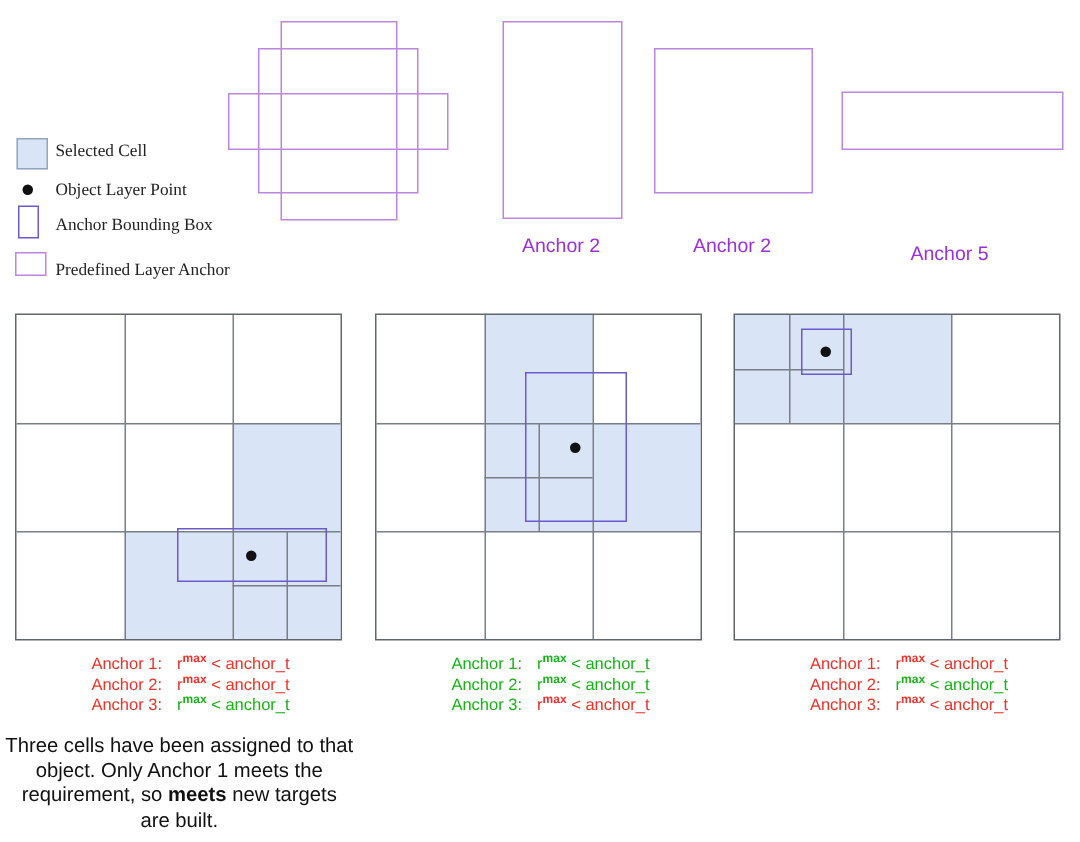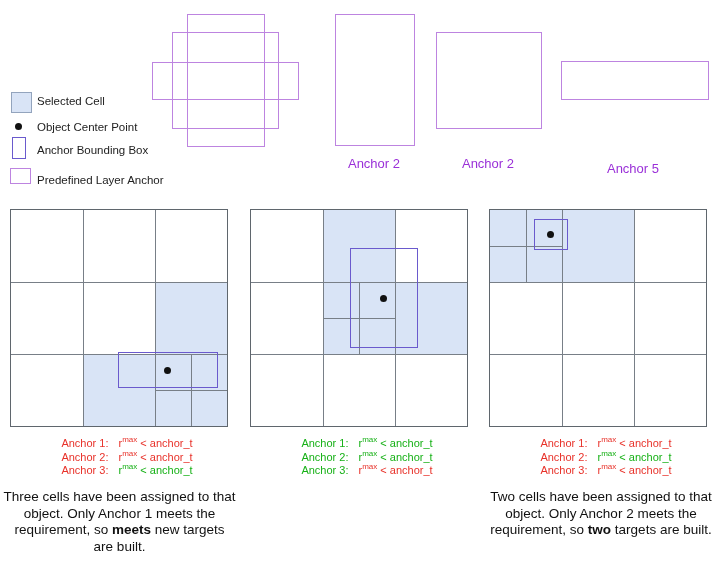--- a/index.html
+++ b/index.html
@@ -1,55 +1,55 @@
 <!DOCTYPE html>
 <html><head>
 <meta charset="utf-8">
 <style>
   html,body{margin:0;padding:0;background:#fff;}
   body{width:720px;height:561px;font-family:"Liberation Sans",sans-serif;}
   .stage{position:relative;width:720px;height:561px;overflow:hidden;background:#fff;}
   .abs{position:absolute;}
 
   
-  .legend-label{position:absolute;left:37px;font-size:11.5px;color:#222;white-space:nowrap;}
+  .legend-label{position:absolute;left:37px;font-size:11.5px;color:#222;white-space:nowrap;font-family:Liberation Serif, serif;}
   #ll1{top:95px}#ll2{top:121px}#ll3{top:144px}#ll4{top:174px}
   #ls1{left:11px;top:92px;width:19px;height:19px;}
   #ls2{left:15px;top:123px;width:7px;height:7px;border-radius:50%;}
   #ls3{left:12px;top:137px;width:12px;height:20px;}
   #ls4{left:10px;top:168px;width:19px;height:14px;}
 
   
   .anchor-label{position:absolute;width:90px;text-align:center;font-size:13px;white-space:nowrap;}
   #al1{left:329px;top:156px}#al2{left:443px;top:156px}#al3{left:588px;top:161px}
 
   
   .grid{position:absolute;width:218px;height:218px;box-sizing:border-box;background:#fff;}
   #g0{left:10px;top:209px}#g1{left:250px;top:209px}#g2{left:489px;top:209px}
 
   
   .cond{position:absolute;top:437px;width:218px;transform:translateX(8px);}
   #c0{left:10px}#c1{left:250px}#c2{left:489px}
   .cond-row{display:flex;justify-content:center;gap:10px;font-size:11px;line-height:13.5px;white-space:pre;}
-  .cond-row sup{font-size:8px;line-height:0;}
+  .cond-row sup{font-size:8px;line-height:0;font-weight:bold;}
 
   
   .caption{position:absolute;top:489px;text-align:center;font-size:13.5px;line-height:1.23;color:#111;}
   #cap0{left:3px;width:233px}#cap1{left:243px;width:235px}#cap2{left:483px;width:236px}
 </style>
 </head>
 <body>
 
 <div class="stage" id="stage">
 
   <div class="abs" id="ls1" style="background: rgb(217, 228, 246); border: 1px solid rgb(147, 164, 189);"></div>
   <div class="legend-label" id="ll1">Selected Cell</div>
 
   <div class="abs" id="ls2" style="background: rgb(17, 17, 17);"></div>
-  <div class="legend-label" id="ll2">Object Center Point</div>
+  <div class="legend-label" id="ll2">Object Layer Point</div>
 
   <div class="abs" id="ls3" style="border: 1.5px solid rgb(106, 90, 205);"></div>
   <div class="legend-label" id="ll3">Anchor Bounding Box</div>
 
   <div class="abs" id="ls4" style="border: 1px solid rgb(189, 132, 224);"></div>
   <div class="legend-label" id="ll4">Predefined Layer Anchor</div>
 
   <div class="anchor-label" id="al1" style="color: rgb(154, 48, 216);">Anchor 2</div>
   <div class="anchor-label" id="al2" style="color: rgb(154, 48, 216);">Anchor 2</div>
   <div class="anchor-label" id="al3" style="color: rgb(154, 48, 216);">Anchor 5</div>
@@ -103,21 +103,20 @@
       <div class="cond-row"><span style="color: rgb(23, 177, 23);">Anchor 2:</span><span style="color: rgb(23, 177, 23);">r<sup>max</sup> &lt; anchor_t</span></div>
       <div class="cond-row"><span style="color: rgb(23, 177, 23);">Anchor 3:</span><span style="color: rgb(232, 50, 42);">r<sup>max</sup> &lt; anchor_t</span></div>
     </div>
   <div class="cond" id="c2">
       <div class="cond-row"><span style="color: rgb(232, 50, 42);">Anchor 1:</span><span style="color: rgb(232, 50, 42);">r<sup>max</sup> &lt; anchor_t</span></div>
       <div class="cond-row"><span style="color: rgb(232, 50, 42);">Anchor 2:</span><span style="color: rgb(23, 177, 23);">r<sup>max</sup> &lt; anchor_t</span></div>
       <div class="cond-row"><span style="color: rgb(232, 50, 42);">Anchor 3:</span><span style="color: rgb(232, 50, 42);">r<sup>max</sup> &lt; anchor_t</span></div>
     </div>
 
   <div class="caption" id="cap0"><span>Three cells have been assigned to that object. Only Anchor 1 meets the requirement, so </span><b>meets</b><span> new targets are built.</span></div>
-  <div class="caption" id="cap2"><span>Two cells have been assigned to that object. Only Anchor 2 meets the requirement, so </span><b>two</b><span> targets are built.</span></div>
 
 <div style="position: absolute; left: 187px; top: 14px; width: 76px; height: 131px; border: 1px solid rgb(189, 132, 224);"></div>
     <div style="position: absolute; left: 172px; top: 32px; width: 105px; height: 95px; border: 1px solid rgb(189, 132, 224);"></div>
     <div style="position: absolute; left: 152px; top: 62px; width: 145px; height: 36px; border: 1px solid rgb(189, 132, 224);"></div>
     <div style="position: absolute; left: 335px; top: 14px; width: 78px; height: 130px; border: 1px solid rgb(189, 132, 224);"></div>
     <div style="position: absolute; left: 436px; top: 32px; width: 104px; height: 95px; border: 1px solid rgb(189, 132, 224);"></div>
     <div style="position: absolute; left: 561px; top: 61px; width: 146px; height: 37px; border: 1px solid rgb(189, 132, 224);"></div>
   </div>
 
 </body></html>

